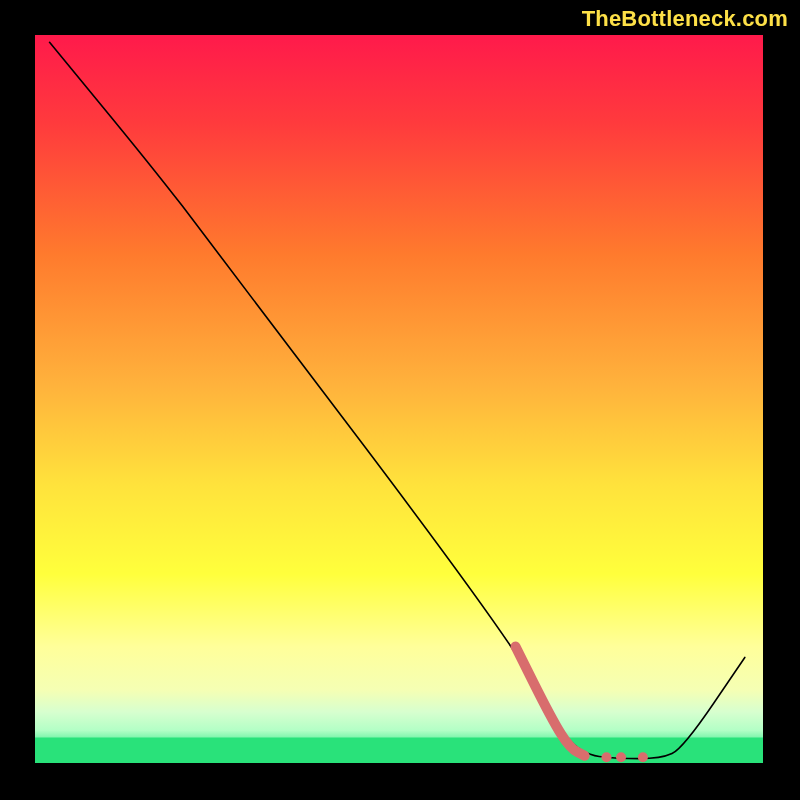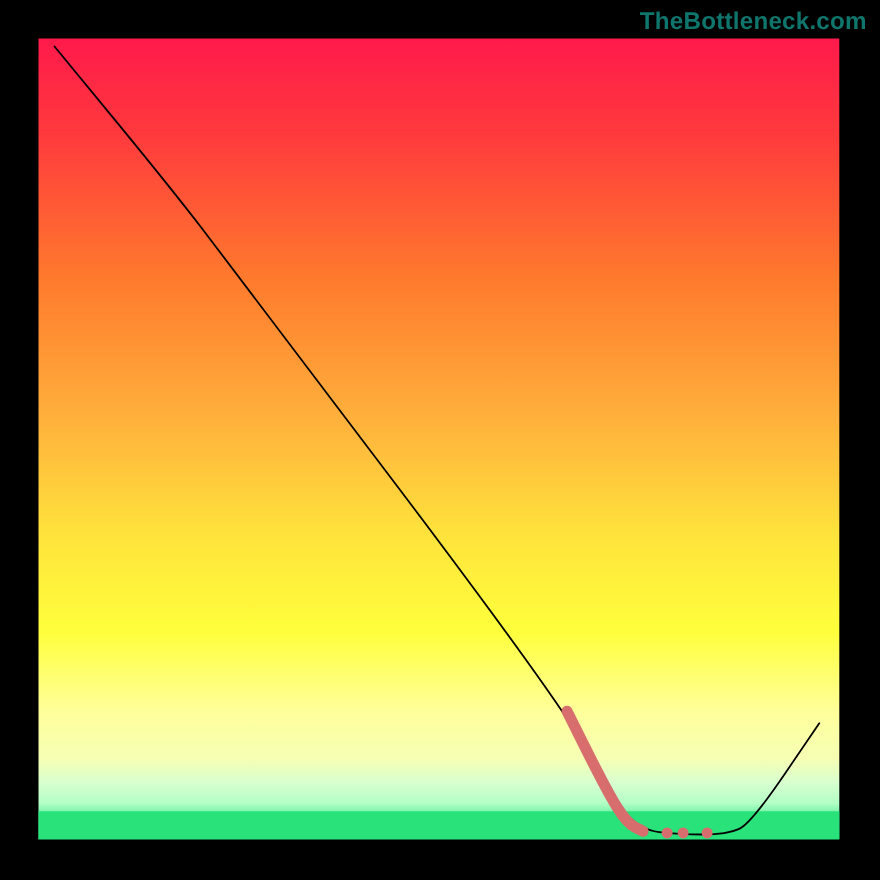--- a/index.html
+++ b/index.html
@@ -14,21 +14,21 @@
   .frame {
     position: relative;
     width: 800px;
     height: 800px;
     background: #000;
   }
   .watermark {
     position: absolute;
     top: 6px;
     right: 12px;
-    color: #0f766e;
+    color: #fde047;
     font-size: 22px;
     font-weight: 600;
     letter-spacing: 0.2px;
     user-select: none;
   }
   svg {
     position: absolute;
     left: 0;
     top: 0;
   }

